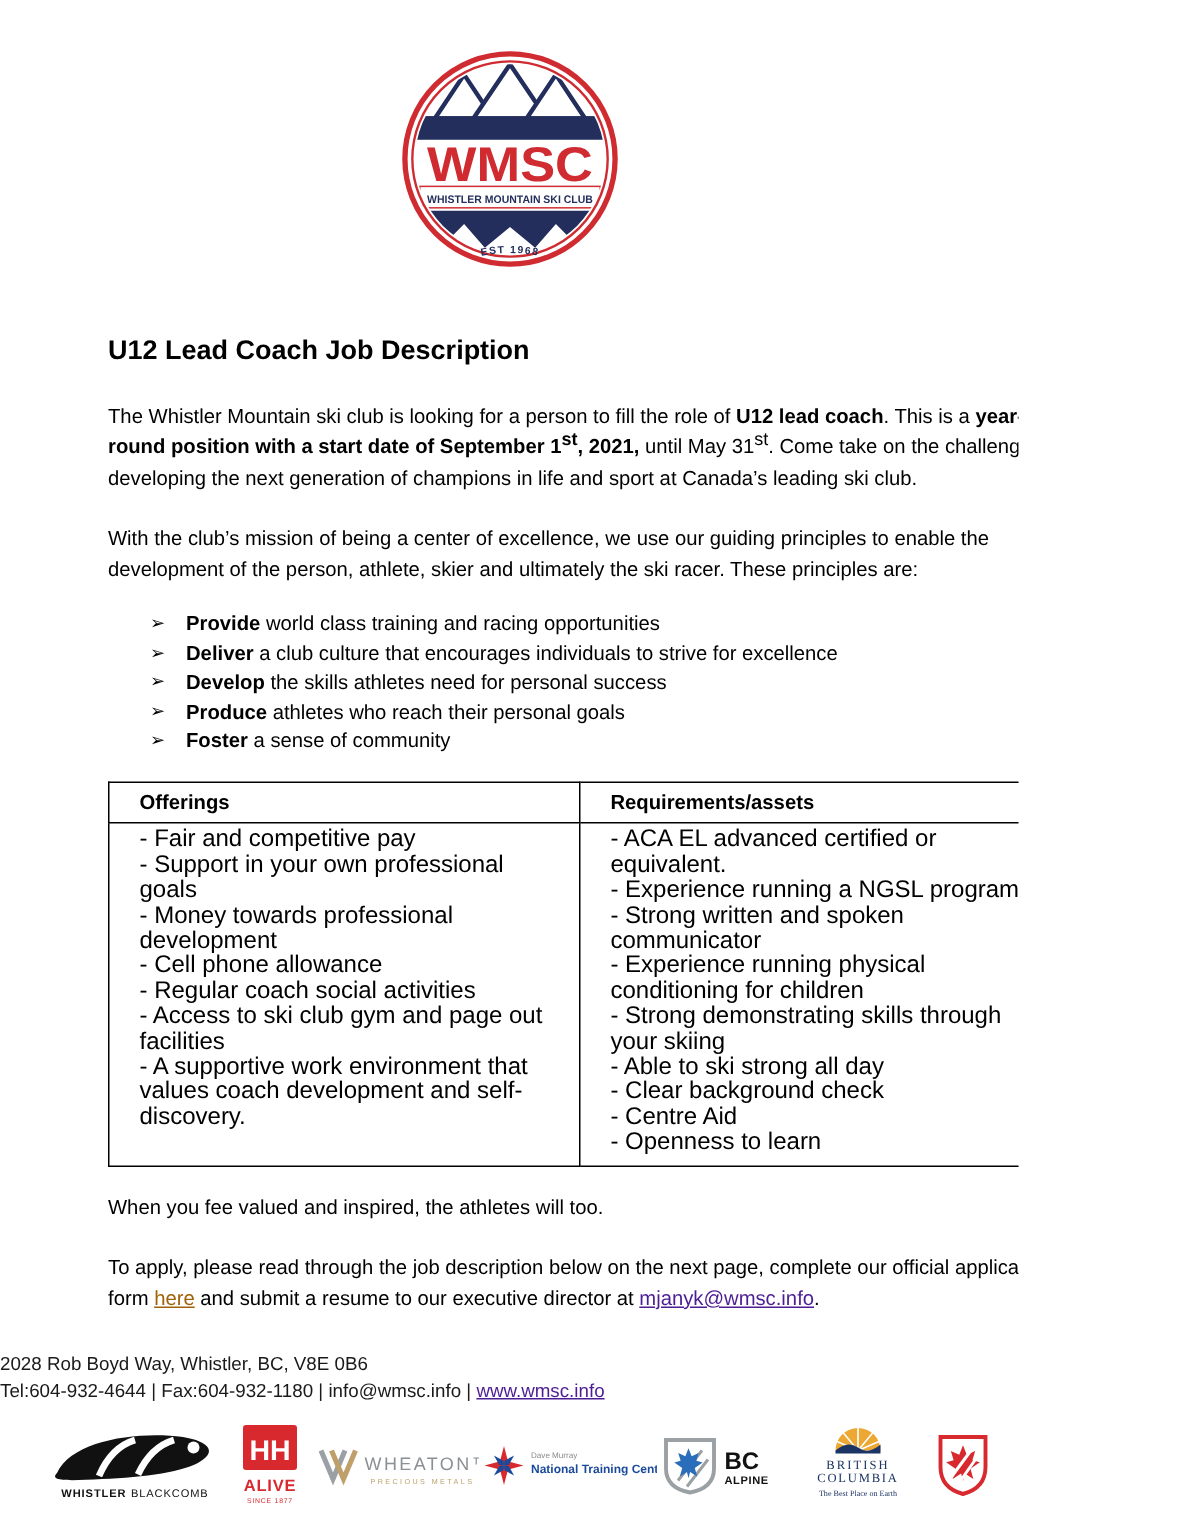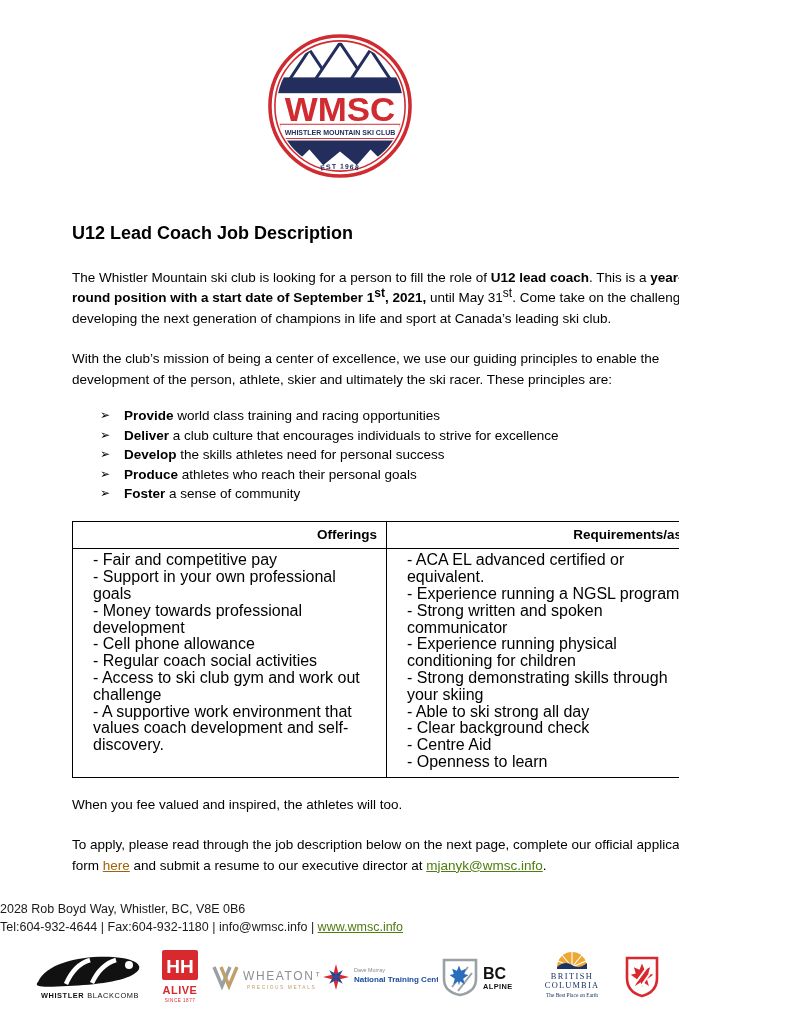--- a/index.html
+++ b/index.html
@@ -11,26 +11,26 @@
 
   .doc{position:absolute;top:223px;left:72px;width:647px;font-size:13.5px;line-height:20.5px}
   .doc h1{font-size:18px;font-weight:bold;margin:0 0 24px}
   .doc p{margin:0 0 20px}
   p.mission{margin-bottom:16px}
   ul.principles{list-style:none;margin:0 0 17px;padding:0 0 0 28px}
   ul.principles li{display:flex;line-height:19.6px}
   .blt{flex:0 0 24px;width:24px;font-size:12px}
   table.offer{width:100%;border-collapse:collapse;margin:0 0 17px}
   table.offer th,table.offer td{border:1.6px solid #000}
-  table.offer th{font-size:13.5px;font-weight:bold;text-align:right;padding:3px 9px}
+  table.offer th{font-size:13.5px;font-weight:bold;text-align:left;padding:3px 20px}
   table.offer td{vertical-align:top;font-size:16px;line-height:16.8px;padding:3px 20px 6px}
   td.c1{width:48.6%}
   sup{font-size:12px;line-height:0;vertical-align:super}
   a.vis{color:#a16207;text-decoration:underline;cursor:pointer}
-  a.blu{color:#4d7c0f;text-decoration:underline;cursor:pointer}
+  a.blu{color:#4c1d95;text-decoration:underline;cursor:pointer}
 
   .footer{position:absolute;top:901px;left:0;width:100%;font-size:12.5px;line-height:17.5px;color:#1a1a1a}
 
   .sponsors{position:absolute;top:946px;left:26px;right:26px;height:66px;display:flex;justify-content:space-between;align-items:center}
   .sponsor{flex:0 0 auto}
 </style>
 </head>
 <body>
 
 <div class="page">
@@ -98,21 +98,21 @@
         <th>Offerings</th>
         <th>Requirements/assets</th>
       </tr>
       <tr>
         <td class="c1">
           <div>- Fair and competitive pay</div>
           <div>- Support in your own professional goals</div>
           <div>- Money towards professional development</div>
           <div>- Cell phone allowance</div>
           <div>- Regular coach social activities</div>
-          <div>- Access to ski club gym and work out challenge</div>
+          <div>- Access to ski club gym and page out facilities</div>
           <div>- A supportive work environment that values coach development and self-discovery.</div>
         </td>
         <td>
           <div>- ACA EL advanced certified or equivalent.</div>
           <div>- Experience running a NGSL program</div>
           <div>- Strong written and spoken communicator</div>
           <div>- Experience running physical conditioning for children</div>
           <div>- Strong demonstrating skills through your skiing</div>
           <div>- Able to ski strong all day</div>
           <div>- Clear background check</div>

